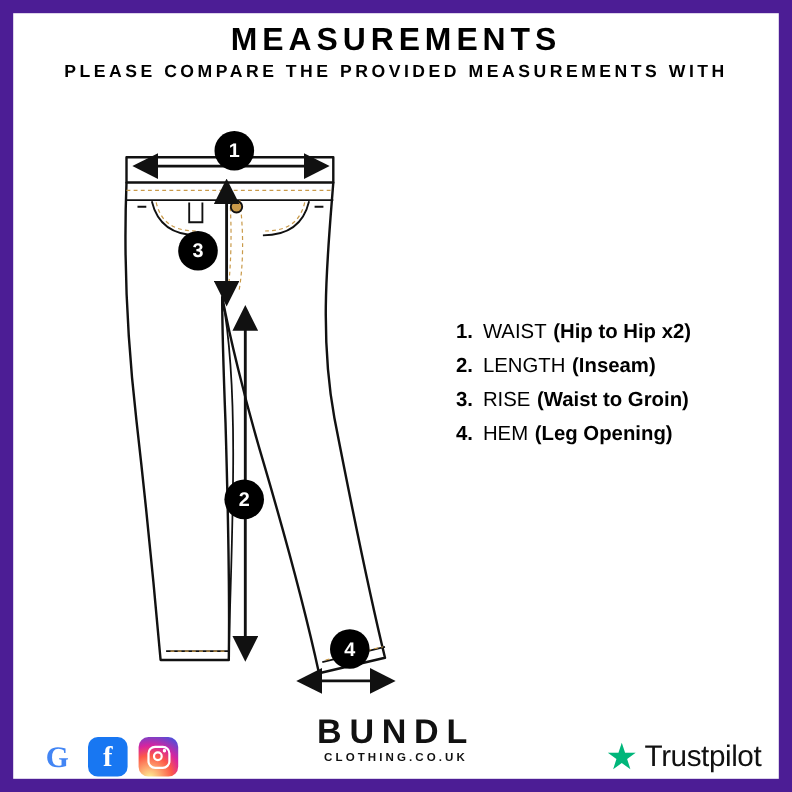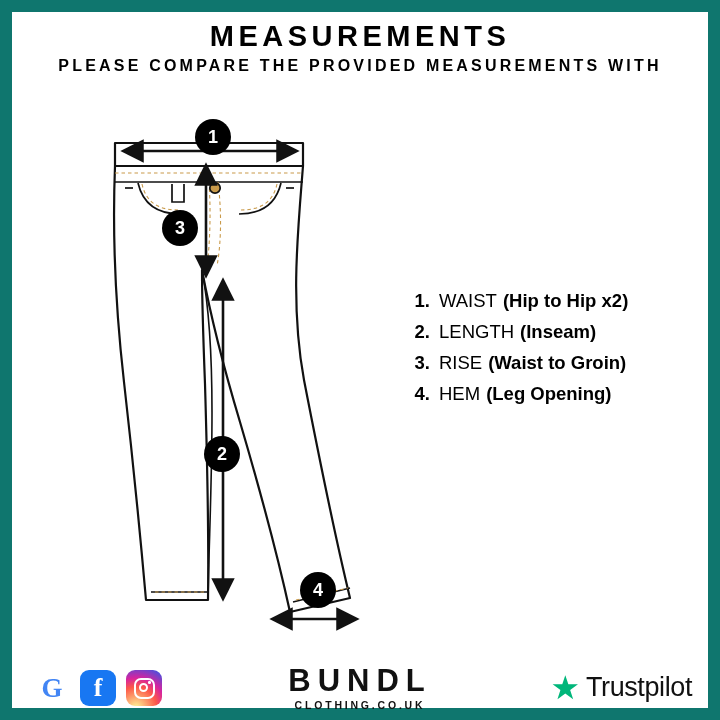--- a/index.html
+++ b/index.html
@@ -5,21 +5,21 @@
   * { box-sizing: border-box; }
   html, body {
     margin: 0; padding: 0;
     width: 720px; height: 720px;
     background: #1b1b1b;
     font-family: "Liberation Sans", sans-serif;
   }
   #page {
     position: relative;
     width: 720px; height: 720px;
-    background: #0f766e;
+    background: #4c1d95;
     overflow: hidden;
   }
   .card {
     position: absolute;
     left: 12px; top: 12px;
     width: 696px; height: 696px;
     background: #ffffff;
   }
 
   
@@ -84,21 +84,20 @@
   #b2 { left: 192px; top: 424px; }
   #b3 { left: 150px; top: 198px; }
   #b4 { left: 288px; top: 560px; }
 
   
   .brand {
     position: absolute;
     left: 0; width: 100%;
     top: 636px;
     text-align: center;
-    margin-top: 16px;
   }
   .brand-name {
     font-size: 31px;
     font-weight: bold;
     letter-spacing: 7px;
     color: #111;
     line-height: 34px;
   }
   .brand-sub {
     font-size: 10.5px;

